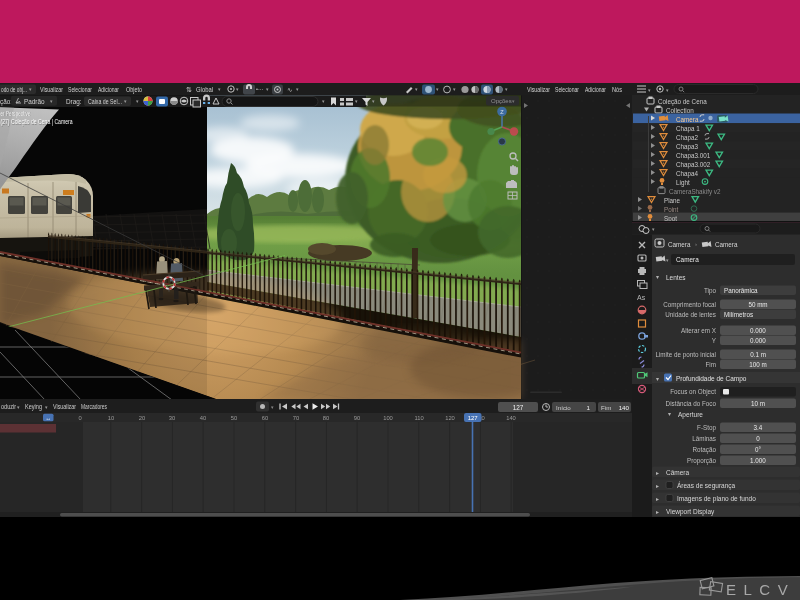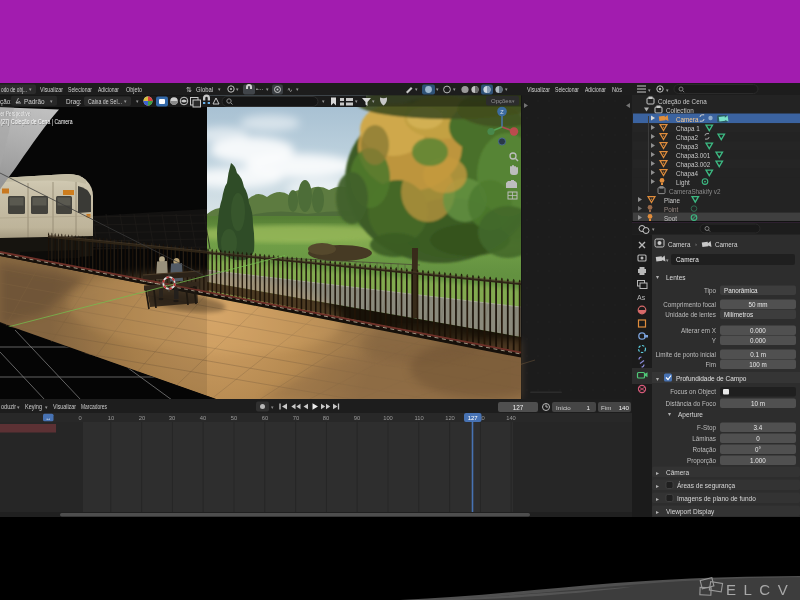--- a/index.html
+++ b/index.html
@@ -1,19 +1,19 @@
 <!DOCTYPE html>
 <html><head>
 <meta charset="utf-8">
 <style>
   html,body{margin:0;padding:0;background:#000;width:800px;height:600px;overflow:hidden;}
   *{box-sizing:border-box;}
   body{font-family:"Liberation Sans",sans-serif;-webkit-font-smoothing:antialiased;}
   .abs{position:absolute;}
-  #stage{position:relative;width:800px;height:600px;background:#a21caf;}
+  #stage{position:relative;width:800px;height:600px;background:#be185d;}
   svg text{font-family:"Liberation Sans",sans-serif;}
 </style>
 </head>
 <body>
 <div id="stage">
   <svg class="abs" style="left:0;top:83px" width="632" height="316" viewBox="0 83 632 316">
     <rect x="0" y="83" width="632" height="316" fill="#060606"></rect>
     <rect x="521" y="95" width="111" height="304" fill="#1c1c1c"></rect>
     <circle cx="527" cy="101" r="0.7" fill="#262626"></circle>
 <circle cx="538" cy="101" r="0.7" fill="#262626"></circle>

